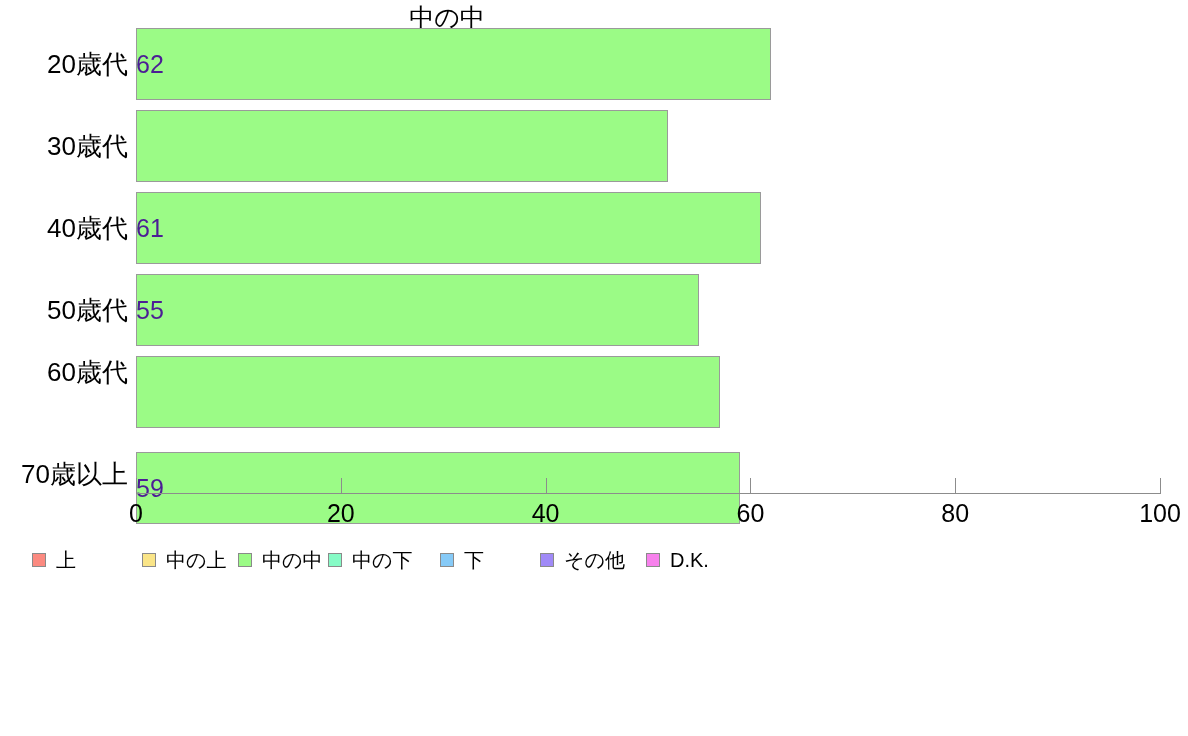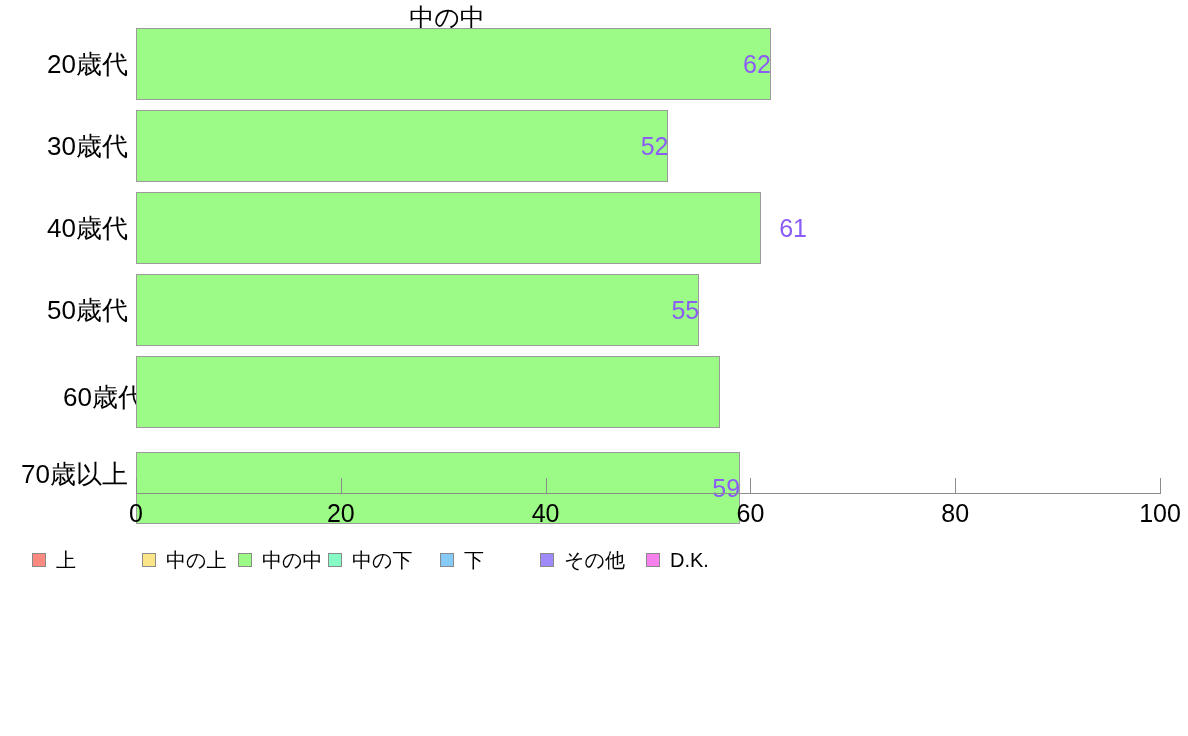--- a/index.html
+++ b/index.html
@@ -57,23 +57,23 @@
     box-sizing: border-box;
     background: #9bfb86;
     border: 1px solid #9a9a9a;
   }
 
   .bar-value {
     position: absolute;
     top: 0;
     height: 72px;
     line-height: 72px;
-    text-align: right;
+    text-align: left;
     font-size: 25px;
-    color: #8b5cf6;
+    color: #4c1d95;
     white-space: nowrap;
     pointer-events: none;
   }
 
   
   .cat-label {
     position: absolute;
     left: 0;
     width: 128px;
     text-align: right;
@@ -143,31 +143,30 @@
 <body>
 
 <div id="chart-root">
 
   <div id="chart-title">中の中</div>
 
   <div class="cat-label" style="top:28px;">20歳代</div>
   <div class="cat-label" style="top:110px;">30歳代</div>
   <div class="cat-label" style="top:192px;">40歳代</div>
   <div class="cat-label" style="top:274px;">50歳代</div>
-  <div class="cat-label" style="top:361px;padding-left:16px;">60歳代</div>
+  <div class="cat-label" style="top:336px;">60歳代</div>
   <div class="cat-label" style="top:438px;">70歳以上</div>
 
   <div id="plot-area">
     <div class="bar-band" style="top:0px;">
       <div class="bar" style="width: 634.88px; background: rgb(155, 251, 134); border-color: rgb(154, 154, 154);"></div>
       <div class="bar-value" style="left: 0px; width: 634.88px;">62</div>
     </div>
     <div class="bar-band" style="top:82px;">
       <div class="bar" style="width: 532.48px; background: rgb(155, 251, 134); border-color: rgb(154, 154, 154);"></div>
-      <div class="bar-value" style="left: 0px; width: 532.48px;">52</div>
     </div>
     <div class="bar-band" style="top:164px;">
       <div class="bar" style="width: 624.64px; background: rgb(155, 251, 134); border-color: rgb(154, 154, 154);"></div>
       <div class="bar-value" style="left: 0px; width: 671px;">61</div>
     </div>
     <div class="bar-band" style="top:246px;">
       <div class="bar" style="width: 563.2px; background: rgb(155, 251, 134); border-color: rgb(154, 154, 154);"></div>
       <div class="bar-value" style="left: 0px; width: 563.2px;">55</div>
     </div>
     <div class="bar-band" style="top:328px;">

